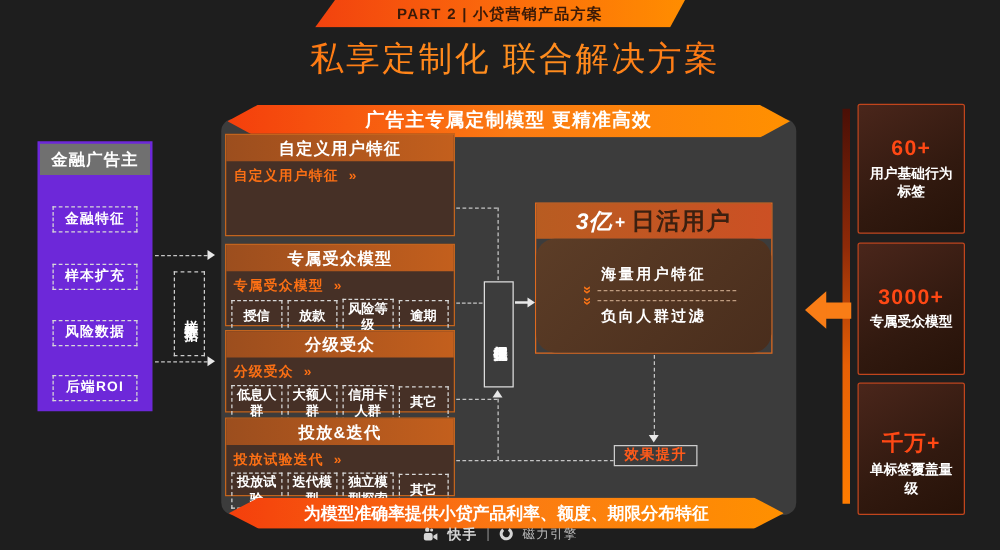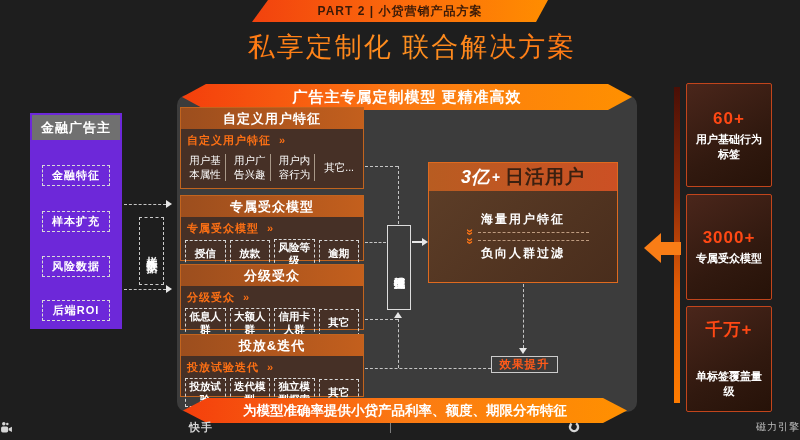--- a/index.html
+++ b/index.html
@@ -105,21 +105,21 @@
   .dau-box { left:428px; top:162px; width:190px; height:121px; border:1px solid #df6a1f; display:flex; flex-direction:column; }
   .dau-header {
     flex:0 0 28px; background:linear-gradient(90deg,#b85c21,#cc5024);
     display:flex; align-items:center; justify-content:center; gap:2px;
   }
   .dau-num { color:#fff; font-size:18px; font-weight:bold; font-style:italic; }
   .dau-plus { color:#fff; font-size:14px; font-weight:bold; margin:0 3px 0 1px; }
   .dau-suffix { color:#3b2010; font-size:19px; font-weight:bold; letter-spacing:1px; }
   .dau-body {
     flex:1; background:linear-gradient(135deg,#5c3d27,#492d1c);
-    display:flex; flex-direction:column; justify-content:space-evenly; padding:20px 0;
+    display:flex; flex-direction:column; justify-content:space-evenly; padding:20px 0;border-radius:15px;
   }
   .dau-step { color:#fff; font-size:12px; font-weight:bold; text-align:center; letter-spacing:2px; }
   .dau-divider { display:flex; align-items:center; margin:0 28px 0 38px; height:8px; }
   .dau-divider .chv2 { color:#f97316; font-size:12px; font-weight:bold; transform:rotate(90deg); line-height:8px; }
   .dau-divider .dline { flex:1; border-top:1px dashed #bf9c80; margin-left:4px; }
 
   .effect-box {
     left:491px; top:356px; width:67px; height:17px;
     border:1px solid #cccccc; background:#3c3c3c;
     color:#ff5a1a; font-size:11.5px; font-weight:bold;
@@ -145,21 +145,21 @@
   .arrow-body { left:659px; top:242px; width:22px; height:13px; background:#f97d16; }
   .arrow-head {
     left:644px; top:233px; width:0; height:0;
     border-top:15px solid transparent; border-bottom:15px solid transparent;
     border-right:17px solid #f97d16;
   }
 
   
   .footer {
     left:0; top:417px; width:800px; height:20px;
-    display:flex; align-items:center; justify-content:space-between; gap:7px;
+    display:flex; align-items:center; justify-content:center; gap:7px;
     color:#d5d5d5;
   }
   .footer .brand { font-size:11px; font-weight:bold; letter-spacing:1px; }
   .footer .sep { color:#8a8a8a; font-size:11px; }
   .footer .brand2 { font-size:10px; color:#bdbdbd; letter-spacing:1px; }
   .logo-svg { display:block; }
 
   .white-line-h { background:#e8e8e8; height:2px; }
 </style>
 </head>
@@ -184,26 +184,20 @@
 <div class="abs dash-h" style="left:124px; top:204px; width:42px;"></div>
 <div class="abs tri-right" style="left:166px; top:200px;"></div>
 <div class="abs sample-box">样本数据</div>
 <div class="abs dash-h" style="left:124px; top:289px; width:42px;"></div>
 <div class="abs tri-right" style="left:166px; top:285px;"></div>
 
 <div class="abs section" style="top:107px; height:82px;">
   <div class="section-header">自定义用户特征</div>
   <div class="section-sub">
     <span>自定义用户特征</span><span class="chv">»</span>
-  </div>
-  <div class="section-items">
-    <div class="cell-divided">用户基本属性</div>
-    <div class="cell-divided">用户广告兴趣</div>
-    <div class="cell-divided">用户内容行为</div>
-    <div class="cell-divided">其它...</div>
   </div>
 </div>
 
 <div class="abs section" style="top:195px; height:66px;">
   <div class="section-header">专属受众模型</div>
   <div class="section-sub">
     <span>专属受众模型</span><span class="chv">»</span>
   </div>
   <div class="section-items">
     <div class="cell-box">授信</div>
@@ -285,21 +279,21 @@
 <div class="abs arrow-head"></div>
 
 <div class="abs stat-box" style="top:83px; height:104px;">
   <div class="stat-num">60+</div>
   <div class="stat-label">用户基础行为标签</div>
 </div>
 <div class="abs stat-box" style="top:194px; height:106px;">
   <div class="stat-num">3000+</div>
   <div class="stat-label">专属受众模型</div>
 </div>
-<div class="abs stat-box" style="top:306px; height:106px; justify-content:flex-end; padding-bottom:12px;gap:25px;">
+<div class="abs stat-box" style="top:306px; height:106px; justify-content:flex-end; padding-bottom:12px;">
   <div class="stat-num">千万+</div>
   <div class="stat-label">单标签覆盖量级</div>
 </div>
 
 <div class="abs footer">
   <svg class="logo-svg" width="13" height="13" viewBox="0 0 24 24">
     <circle cx="7" cy="5" r="3.2" fill="#d5d5d5"></circle>
     <circle cx="13.5" cy="5.5" r="2.3" fill="#d5d5d5"></circle>
     <rect x="2" y="10" width="13" height="11" rx="3" fill="#d5d5d5"></rect>
     <path d="M16 14 L22 10.5 V20.5 L16 17 Z" fill="#d5d5d5"></path>

